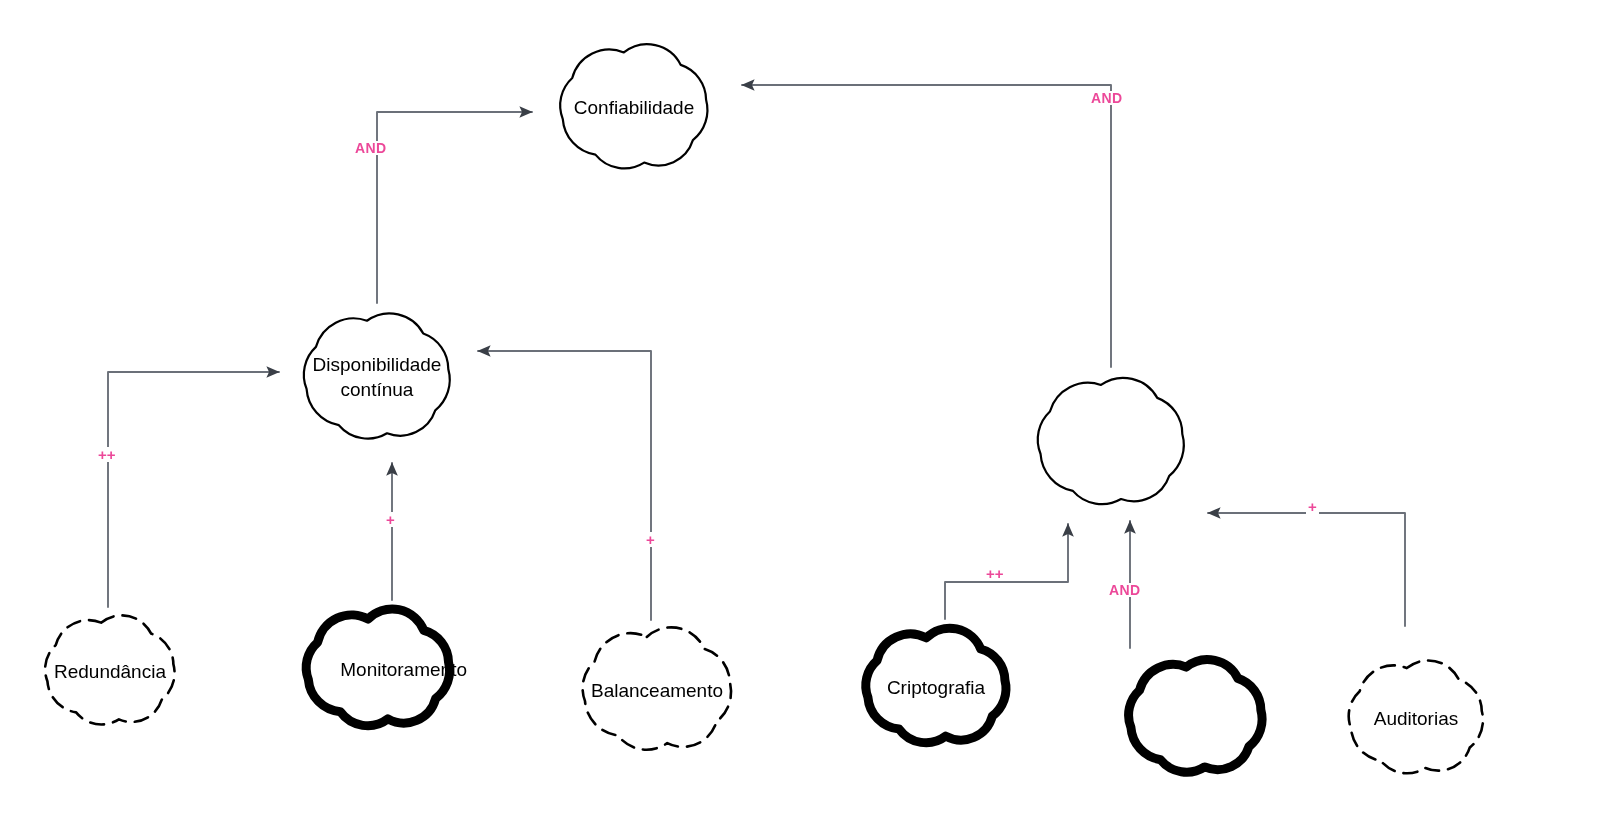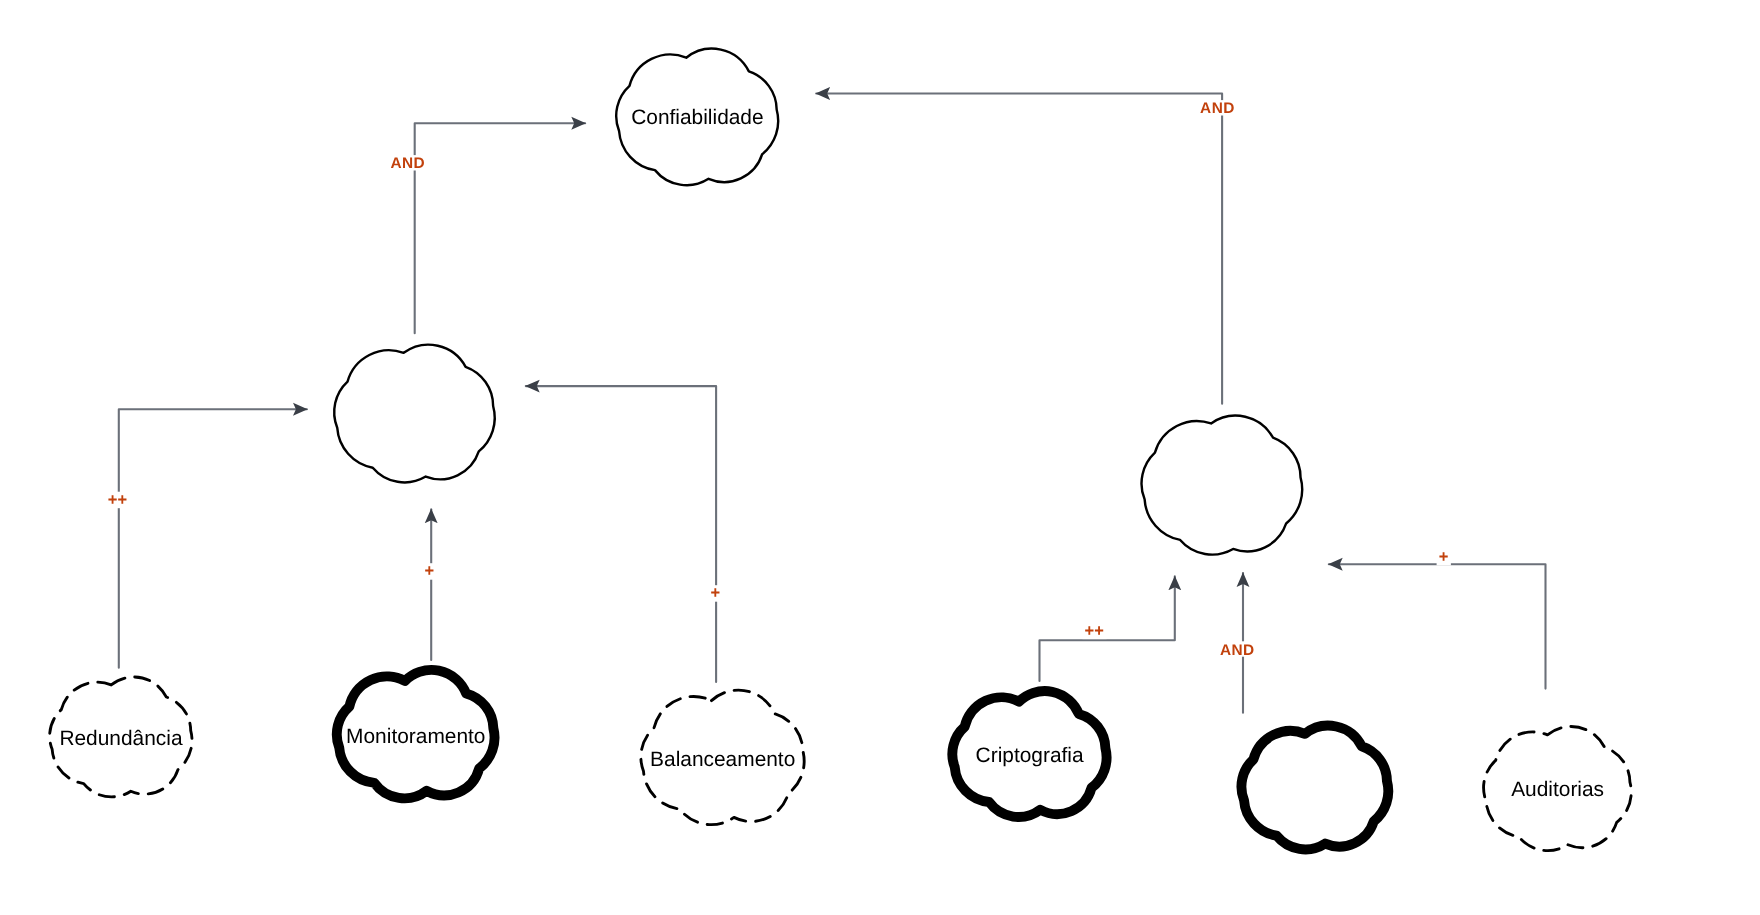--- a/index.html
+++ b/index.html
@@ -42,21 +42,21 @@
     height: 100%;
     overflow: visible;
   }
   .node .node-label {
     position: relative;
     z-index: 2;
     padding: 0 6px;
   }
   .edge-label {
     position: absolute;
-    color: #c2410c;
+    color: #ec4899;
     font-family: "Liberation Sans", sans-serif;
     white-space: nowrap;
     background: #ffffff;
     padding: 0 2px;
     line-height: 1;
   }
   .edge-label.and {
     font-size: 14px;
     font-weight: bold;
     letter-spacing: 0.4px;
@@ -88,28 +88,29 @@
         <path d="M 1405,626 L 1405,513 L 1208,513" fill="none" stroke="#6b7079" stroke-width="1.9" stroke-linecap="round" stroke-linejoin="round" marker-end="url(#arrowhead)"></path>
       </g>
   </svg>
 
   <div id="node-layer">
       <div class="node" style="left: 540px; top: 35px; width: 188px; height: 145px;"><svg viewBox="0 0 188 145" preserveAspectRatio="none">
           <path d="M 80.87 14.44 A 37.49 37.49 0 0 1 137.79 26.91 A 37.06 37.06 0 0 1 163.09 61.76 A 38.78 38.78 0 0 1 149.90 102.18 A 36.20 36.20 0 0 1 101.13 124.56 A 37.06 37.06 0 0 1 52.42 116.65 A 38.78 38.78 0 0 1 19.79 81.06 A 37.06 37.06 0 0 1 29.26 40.04 A 38.35 38.35 0 0 1 80.87 14.44 Z" transform="translate(3,3)" fill="#ffffff" stroke="#000000" stroke-linecap="round" stroke-linejoin="round" stroke-width="2.2"></path>
         </svg><span class="node-label">Confiabilidade</span></div>
       <div class="node" style="left: 284px; top: 303px; width: 186px; height: 148px;"><svg viewBox="0 0 186 148" preserveAspectRatio="none">
           <path d="M 79.98 14.75 A 38.30 38.30 0 0 1 136.28 27.49 A 37.86 37.86 0 0 1 161.30 63.09 A 39.62 39.62 0 0 1 148.25 104.39 A 36.98 36.98 0 0 1 100.02 127.25 A 37.86 37.86 0 0 1 51.85 119.17 A 39.62 39.62 0 0 1 19.57 82.81 A 37.86 37.86 0 0 1 28.94 40.90 A 39.18 39.18 0 0 1 79.98 14.75 Z" transform="translate(3,3)" fill="#ffffff" stroke="#000000" stroke-linecap="round" stroke-linejoin="round" stroke-width="2.2"></path>
-        </svg></div>
+        </svg><span class="node-label">Disponibilidade
+contínua</span></div>
       <div class="node" style="left: 1018px; top: 367px; width: 186px; height: 150px;"><svg viewBox="0 0 186 150" preserveAspectRatio="none">
           <path d="M 79.98 14.96 A 38.84 38.84 0 0 1 136.28 27.88 A 38.39 38.39 0 0 1 161.30 63.98 A 40.18 40.18 0 0 1 148.25 105.86 A 37.50 37.50 0 0 1 100.02 129.04 A 38.39 38.39 0 0 1 51.85 120.85 A 40.18 40.18 0 0 1 19.57 83.98 A 38.39 38.39 0 0 1 28.94 41.48 A 39.73 39.73 0 0 1 79.98 14.96 Z" transform="translate(3,3)" fill="#ffffff" stroke="#000000" stroke-linecap="round" stroke-linejoin="round" stroke-width="2.2"></path>
         </svg></div>
       <div class="node" style="left: 27px; top: 607px; width: 166px; height: 128px;"><svg viewBox="0 0 166 128" preserveAspectRatio="none">
           <path d="M 71.09 12.67 A 32.90 32.90 0 0 1 121.14 23.62 A 32.53 32.53 0 0 1 143.38 54.21 A 34.04 34.04 0 0 1 131.78 89.68 A 31.77 31.77 0 0 1 88.91 109.33 A 32.53 32.53 0 0 1 46.09 102.38 A 34.04 34.04 0 0 1 17.40 71.15 A 32.53 32.53 0 0 1 25.72 35.14 A 33.66 33.66 0 0 1 71.09 12.67 Z" transform="translate(3,3)" fill="#ffffff" stroke="#000000" stroke-linecap="round" stroke-linejoin="round" stroke-width="2.6" stroke-dasharray="14 9"></path>
         </svg><span class="node-label">Redundância</span></div>
-      <div class="node" style="left: 283px; top: 600px; width: 190px; height: 138px;"><svg viewBox="0 0 190 138" preserveAspectRatio="none">
+      <div class="node" style="left: 283px; top: 600px; width: 190px; height: 138px; justify-content: flex-end;"><svg viewBox="0 0 190 138" preserveAspectRatio="none">
           <path d="M 79.09 13.09 A 33.98 33.98 0 0 1 134.77 24.39 A 33.59 33.59 0 0 1 159.51 55.99 A 35.15 35.15 0 0 1 146.60 92.62 A 32.81 32.81 0 0 1 98.91 112.91 A 33.59 33.59 0 0 1 51.27 105.74 A 35.15 35.15 0 0 1 19.36 73.48 A 33.59 33.59 0 0 1 28.62 36.29 A 34.76 34.76 0 0 1 79.09 13.09 Z" transform="translate(6,6)" fill="#ffffff" stroke="#000000" stroke-linecap="round" stroke-linejoin="round" stroke-width="9"></path>
         </svg><span class="node-label">Monitoramento</span></div>
       <div class="node" style="left: 562px; top: 620px; width: 190px; height: 140px; align-items: center;"><svg viewBox="0 0 190 140" preserveAspectRatio="none">
           <path d="M 81.76 13.92 A 36.14 36.14 0 0 1 139.31 25.94 A 35.72 35.72 0 0 1 164.88 59.54 A 37.39 37.39 0 0 1 151.54 98.51 A 34.89 34.89 0 0 1 102.24 120.08 A 35.72 35.72 0 0 1 53.00 112.46 A 37.39 37.39 0 0 1 20.01 78.14 A 35.72 35.72 0 0 1 29.58 38.60 A 36.97 36.97 0 0 1 81.76 13.92 Z" transform="translate(3,3)" fill="#ffffff" stroke="#000000" stroke-linecap="round" stroke-linejoin="round" stroke-width="2.6" stroke-dasharray="14 9"></path>
         </svg><span class="node-label">Balanceamento</span></div>
       <div class="node" style="left: 843px; top: 619px; width: 186px; height: 136px;"><svg viewBox="0 0 186 136" preserveAspectRatio="none">
           <path d="M 77.31 12.88 A 33.44 33.44 0 0 1 131.74 24.00 A 33.06 33.06 0 0 1 155.92 55.10 A 34.60 34.60 0 0 1 143.31 91.15 A 32.29 32.29 0 0 1 96.69 111.12 A 33.06 33.06 0 0 1 50.12 104.06 A 34.60 34.60 0 0 1 18.92 72.31 A 33.06 33.06 0 0 1 27.98 35.72 A 34.21 34.21 0 0 1 77.31 12.88 Z" transform="translate(6,6)" fill="#ffffff" stroke="#000000" stroke-linecap="round" stroke-linejoin="round" stroke-width="9"></path>
         </svg><span class="node-label">Criptografia</span></div>
       <div class="node" style="left: 1107px; top: 648px; width: 177px; height: 138px;"><svg viewBox="0 0 177 138" preserveAspectRatio="none">
           <path d="M 73.31 13.09 A 33.98 33.98 0 0 1 124.92 24.39 A 33.59 33.59 0 0 1 147.86 55.99 A 35.15 35.15 0 0 1 135.90 92.62 A 32.81 32.81 0 0 1 91.69 112.91 A 33.59 33.59 0 0 1 47.53 105.74 A 35.15 35.15 0 0 1 17.94 73.48 A 33.59 33.59 0 0 1 26.53 36.29 A 34.76 34.76 0 0 1 73.31 13.09 Z" transform="translate(6,6)" fill="#ffffff" stroke="#000000" stroke-linecap="round" stroke-linejoin="round" stroke-width="9"></path>

